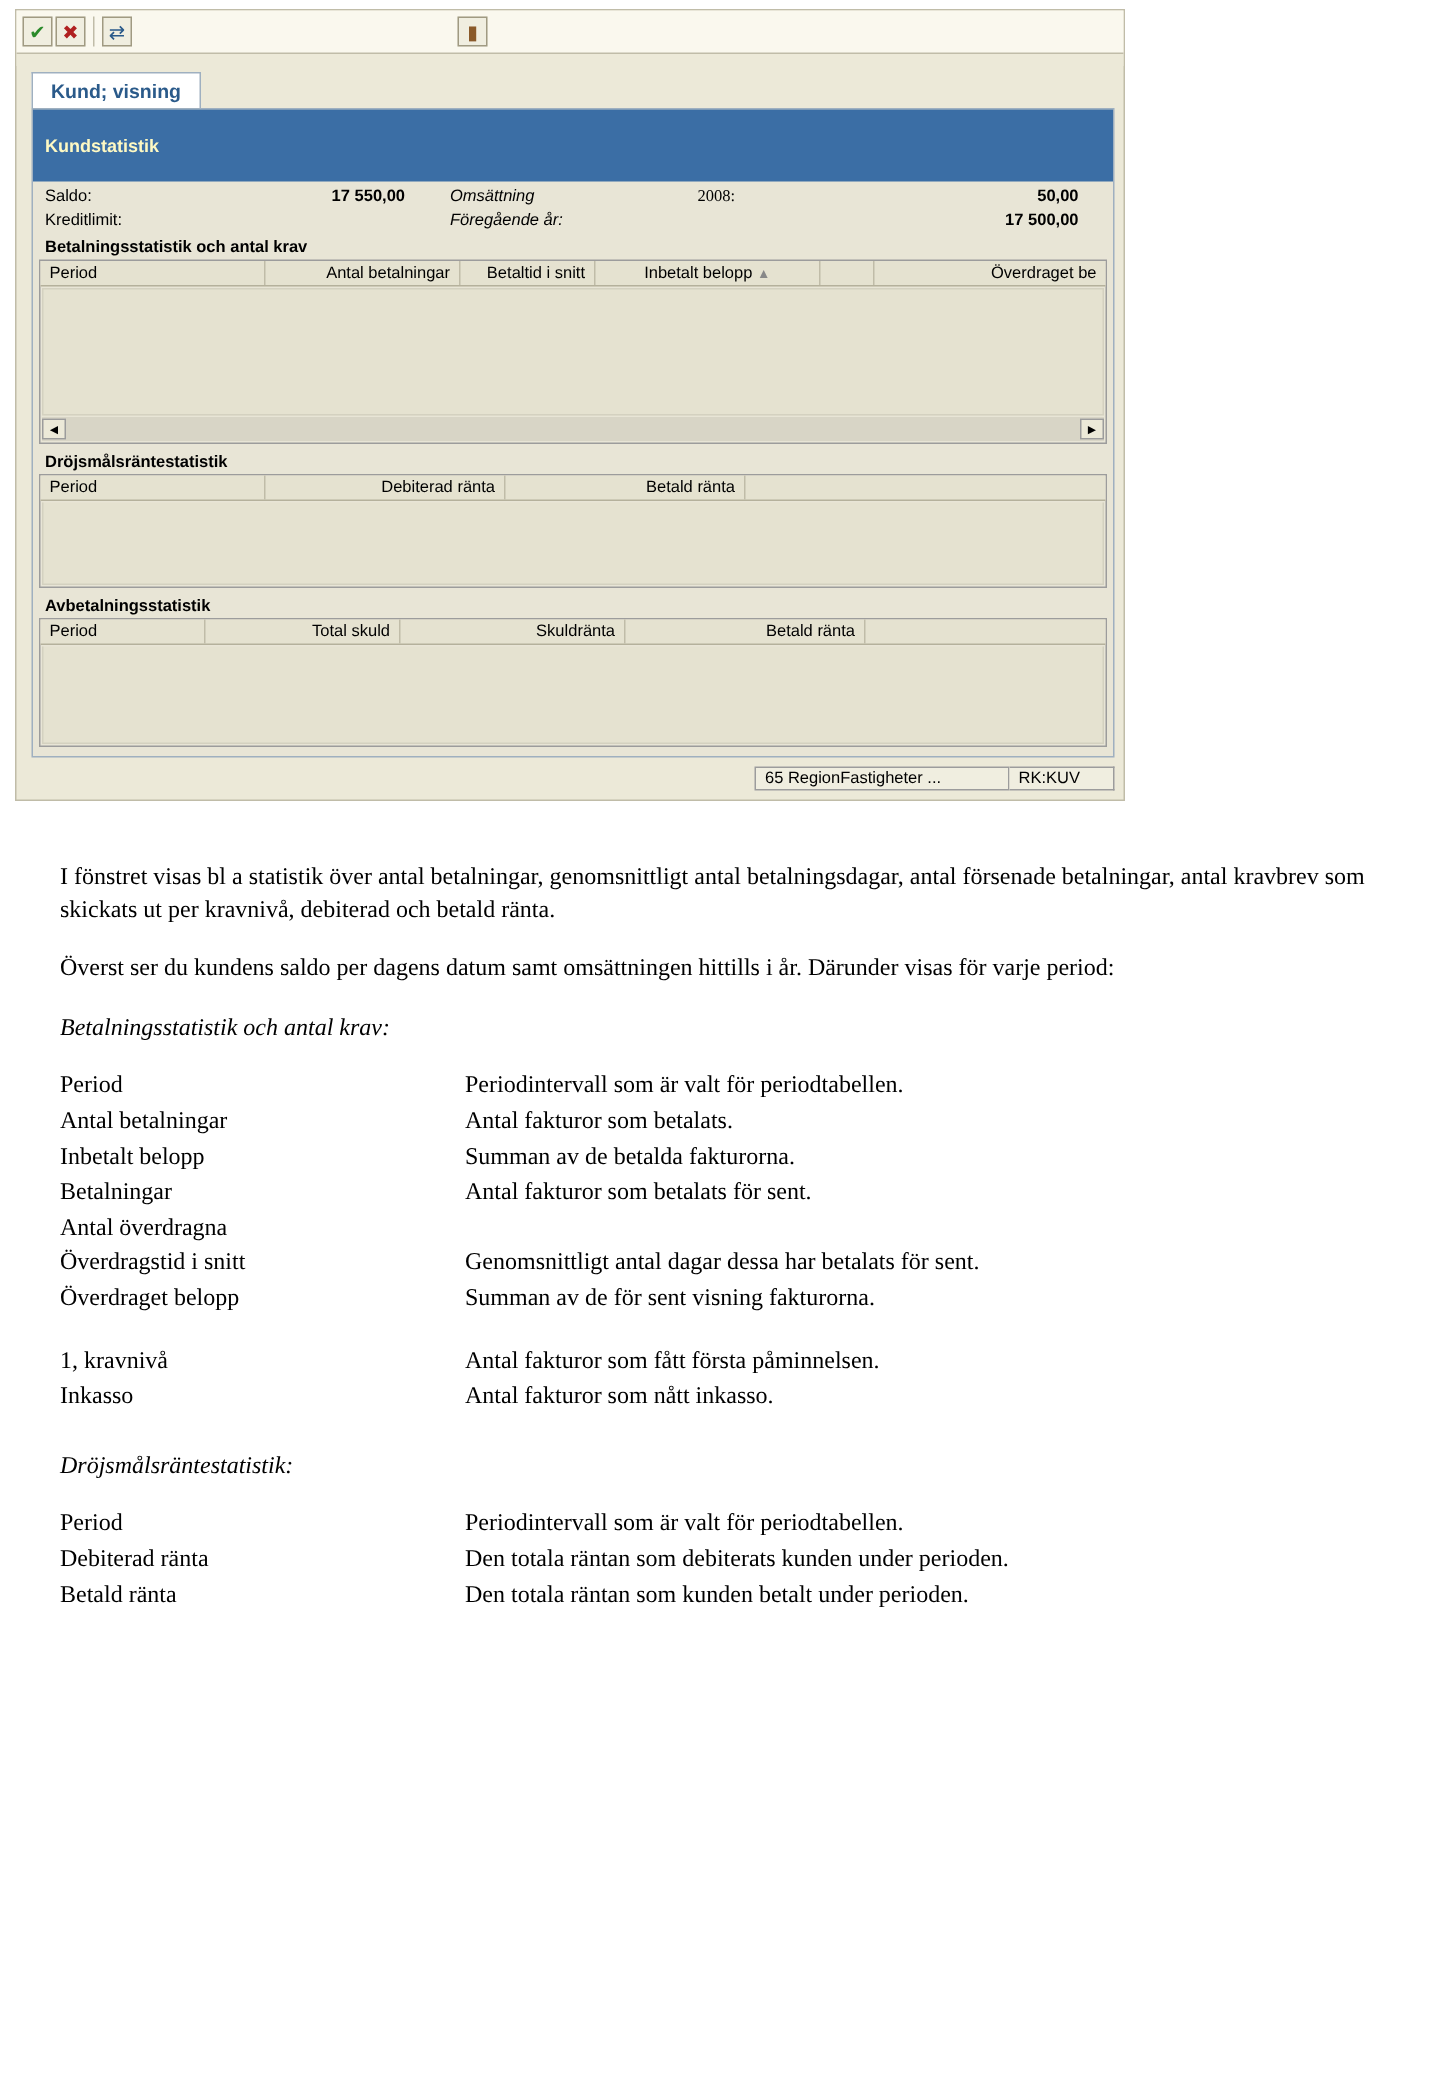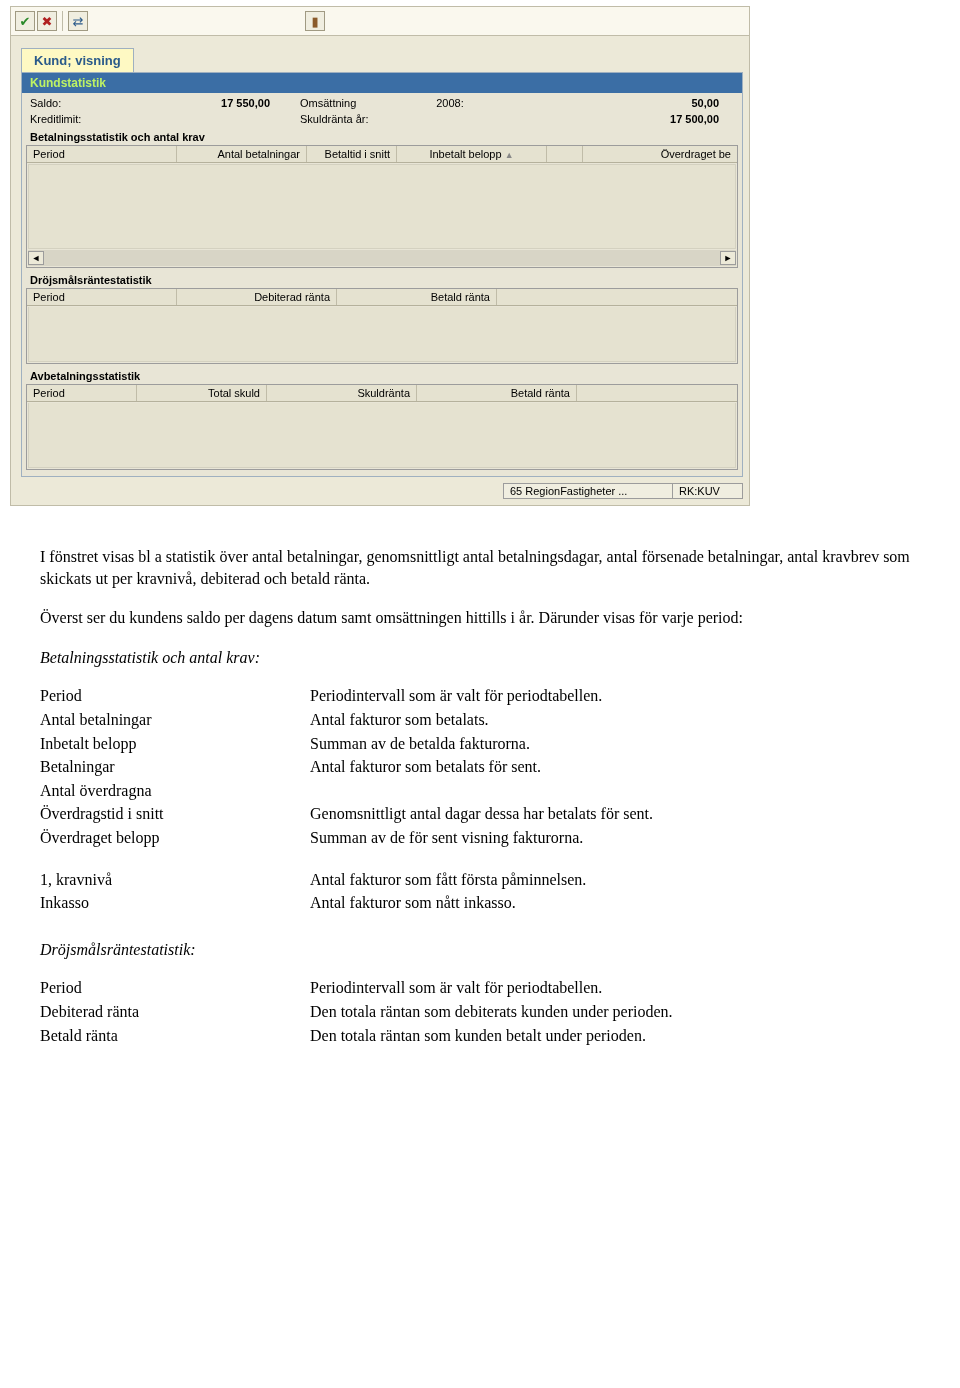--- a/index.html
+++ b/index.html
@@ -41,49 +41,49 @@
     margin: 0 3px;
   }
   .toolbar .spacer { flex: 1; }
   .subbar {
     height: 8px;
     background: #ece9d8;
   }
   .tab {
     margin: 4px 6px 0 10px;
     display: inline-block;
-    background: #fef9c3;
+    background: #ffffff;
     border: 1px solid #9fb0c0;
     border-bottom: none;
     padding: 4px 12px;
     font-weight: bold;
     color: #2a5a8a;
     font-size: 13px;
   }
   .panel {
     margin: 0 6px 6px 10px;
     border: 1px solid #9fb0c0;
     background: #e8e5d6;
   }
   .panel-header {
     background: #3b6ea5;
-    color: #bef264;
+    color: #fef9c3;
     font-weight: bold;
-    padding: 3px 8px;
+    padding: 17px 8px;
     font-size: 12px;
   }
   .stats-row {
     display: flex;
     padding: 4px 8px 0 8px;
     font-size: 11px;
   }
   .stats-col1 { width: 90px; }
   .stats-val1 { width: 180px; text-align: right; font-weight: bold; padding-right: 30px;}
-  .stats-col2 { width: 110px; }
-  .stats-col3 { width: 80px; text-align: center; }
+  .stats-col2 { width: 110px; font-style: italic; }
+  .stats-col3 { width: 80px; text-align: right; font-family: Liberation Serif, serif; }
   .stats-val2 { flex:1; text-align: right; font-weight: bold; padding-right: 15px;}
   .section-label {
     font-weight: bold;
     font-size: 11px;
     padding: 2px 8px;
   }
   .grid {
     margin: 0 4px 4px 4px;
     border: 1px solid #9c9c9c;
     background: #e8e5d6;
@@ -193,21 +193,21 @@
     <div class="stats-row">
       <div class="stats-col1">Saldo:</div>
       <div class="stats-val1">17 550,00</div>
       <div class="stats-col2">Omsättning</div>
       <div class="stats-col3">2008:</div>
       <div class="stats-val2">50,00</div>
     </div>
     <div class="stats-row" style="padding-bottom:4px;">
       <div class="stats-col1">Kreditlimit:</div>
       <div class="stats-val1"></div>
-      <div class="stats-col2">Skuldränta år:</div>
+      <div class="stats-col2">Föregående år:</div>
       <div class="stats-col3"></div>
       <div class="stats-val2">17 500,00</div>
     </div>
 
     <div class="section-label">Betalningsstatistik och antal krav</div>
     <div class="grid">
       <div class="grid-head">
         <div class="gh" style="width:150px;">Period</div>
         <div class="gh" style="width:130px;text-align:right;">Antal betalningar</div>
         <div class="gh" style="width:90px;text-align:right;">Betaltid i snitt</div>

